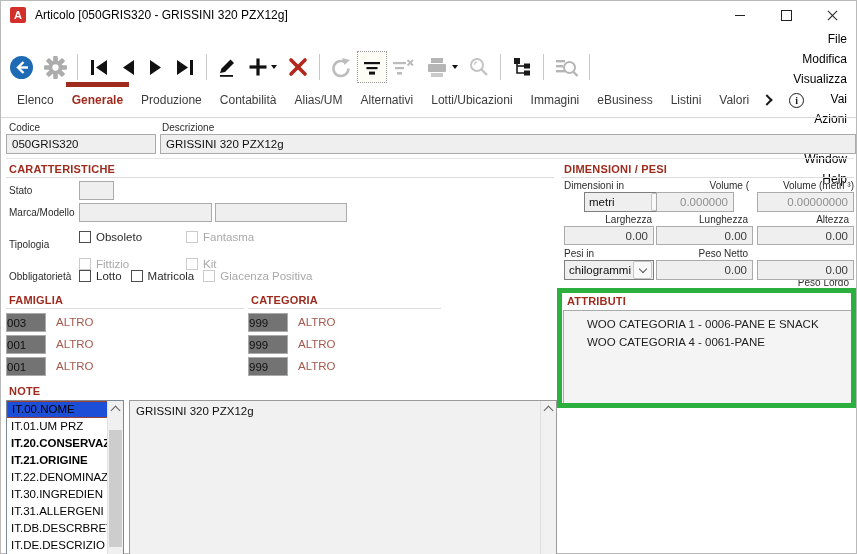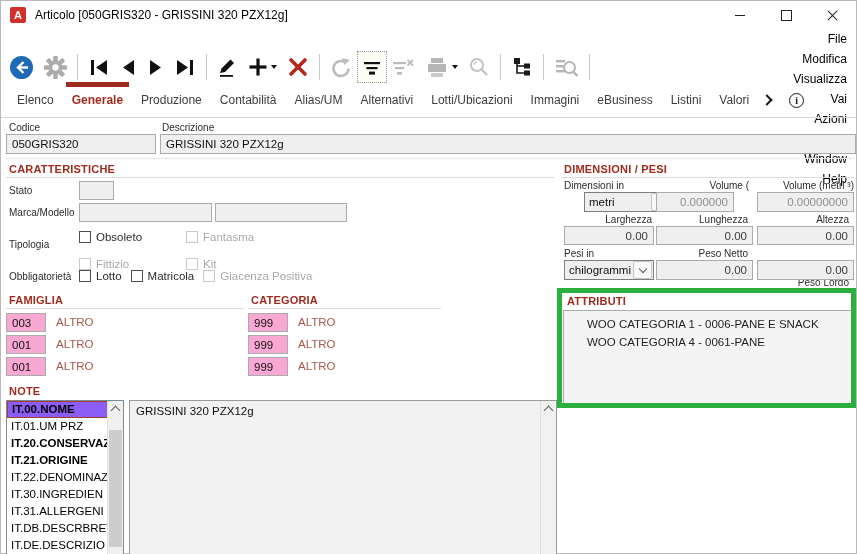--- a/index.html
+++ b/index.html
@@ -47,31 +47,31 @@
   .combo .txt{flex:1;padding-left:4px;font-size:11.5px;color:#111;}
   .combo .btn{width:17px;height:16px;margin-right:1px;background:#F8F8F8;border:1px solid #C6C6C6;border-radius:2px;display:flex;align-items:center;justify-content:center;}
   .chev-dn{width:5px;height:5px;border-right:1.4px solid #555;border-bottom:1.4px solid #555;transform:rotate(45deg);margin-top:-2px;}
   .cb-item{display:flex;align-items:center;}
   .cb{width:12px;height:12px;box-sizing:border-box;background:#fff;border:1px solid #4d4d4d;flex:none;}
   .cb-item.disabled .cb{border-color:#CBCBCB;}
   .cb-item .cb-lbl{margin-left:5px;font-size:11.5px;color:#2b2b2b;white-space:nowrap;}
   .cb-item.disabled .cb-lbl{color:#A9A9A9;}
   .tipologia-grid{position:absolute;left:78px;top:114px;display:grid;grid-template-columns:107px auto;row-gap:15px;}
   .obb-row{position:absolute;left:78px;top:153px;display:flex;gap:9px;}
-  .code-box{position:absolute;box-sizing:border-box;width:40px;height:19px;background:#f9a8d4;border:1px solid #ABABAB;font-size:11.5px;color:#111;display:flex;align-items:center;padding-left:5px;}
+  .code-box{position:absolute;box-sizing:border-box;width:40px;height:19px;background:#737373;border:1px solid #ABABAB;font-size:11.5px;color:#111;display:flex;align-items:center;}
   .altro{position:absolute;font-size:11.5px;color:#A6584B;}
   
   .attr-box{position:absolute;left:562px;top:193px;width:291px;height:96px;box-sizing:border-box;background:#F4F4F4;border:1px solid #A9A9A9;padding-top:4px;}
   .attr-item{padding-left:23px;font-size:11.5px;line-height:18px;color:#1f1f1f;white-space:nowrap;}
   
   .notelist{position:absolute;left:5px;top:283px;width:118px;height:160px;box-sizing:border-box;background:#fff;border:1px solid #7C8A97;}
   .nl-items{position:absolute;left:0;top:0;right:15px;bottom:0;overflow:hidden;}
   .nl-item{height:17px;line-height:17px;padding-left:4px;font-size:11.5px;color:#000;white-space:nowrap;overflow:hidden;box-sizing:border-box;}
   .nl-item.bold{font-weight:bold;}
-  .nl-item.selected{background:#8b5cf6;border:1px solid #A2402F;font-weight:bold;line-height:15px;}
+  .nl-item.selected{background:#1d4ed8;border:1px solid #A2402F;font-weight:normal;line-height:15px;}
   .scrollbar{position:absolute;right:0;top:0;bottom:0;width:15px;background:#F0F0F0;border-left:1px solid #E2E2E2;}
   .sb-arrow-up{position:absolute;left:4px;top:6px;width:6px;height:6px;border-left:1.4px solid #606060;border-top:1.4px solid #606060;transform:rotate(45deg);}
   .sb-thumb{position:absolute;left:1px;width:13px;background:#CDCDCD;}
   
   .editor{position:absolute;left:128px;top:283px;width:428px;height:160px;box-sizing:border-box;background:#F1F1F1;border:1px solid #9A9A9A;}
   .editor-text{position:absolute;left:6px;top:4px;font-size:11.5px;color:#111;}
   .editor .scrollbar{background:#F1F1F1;border-left:1px solid #DEDEDE;}
   
   .green-rect{position:absolute;left:556px;top:171px;width:299px;height:120px;box-sizing:border-box;border:5px solid #2BAF3E;z-index:50;pointer-events:none;}
 </style>

